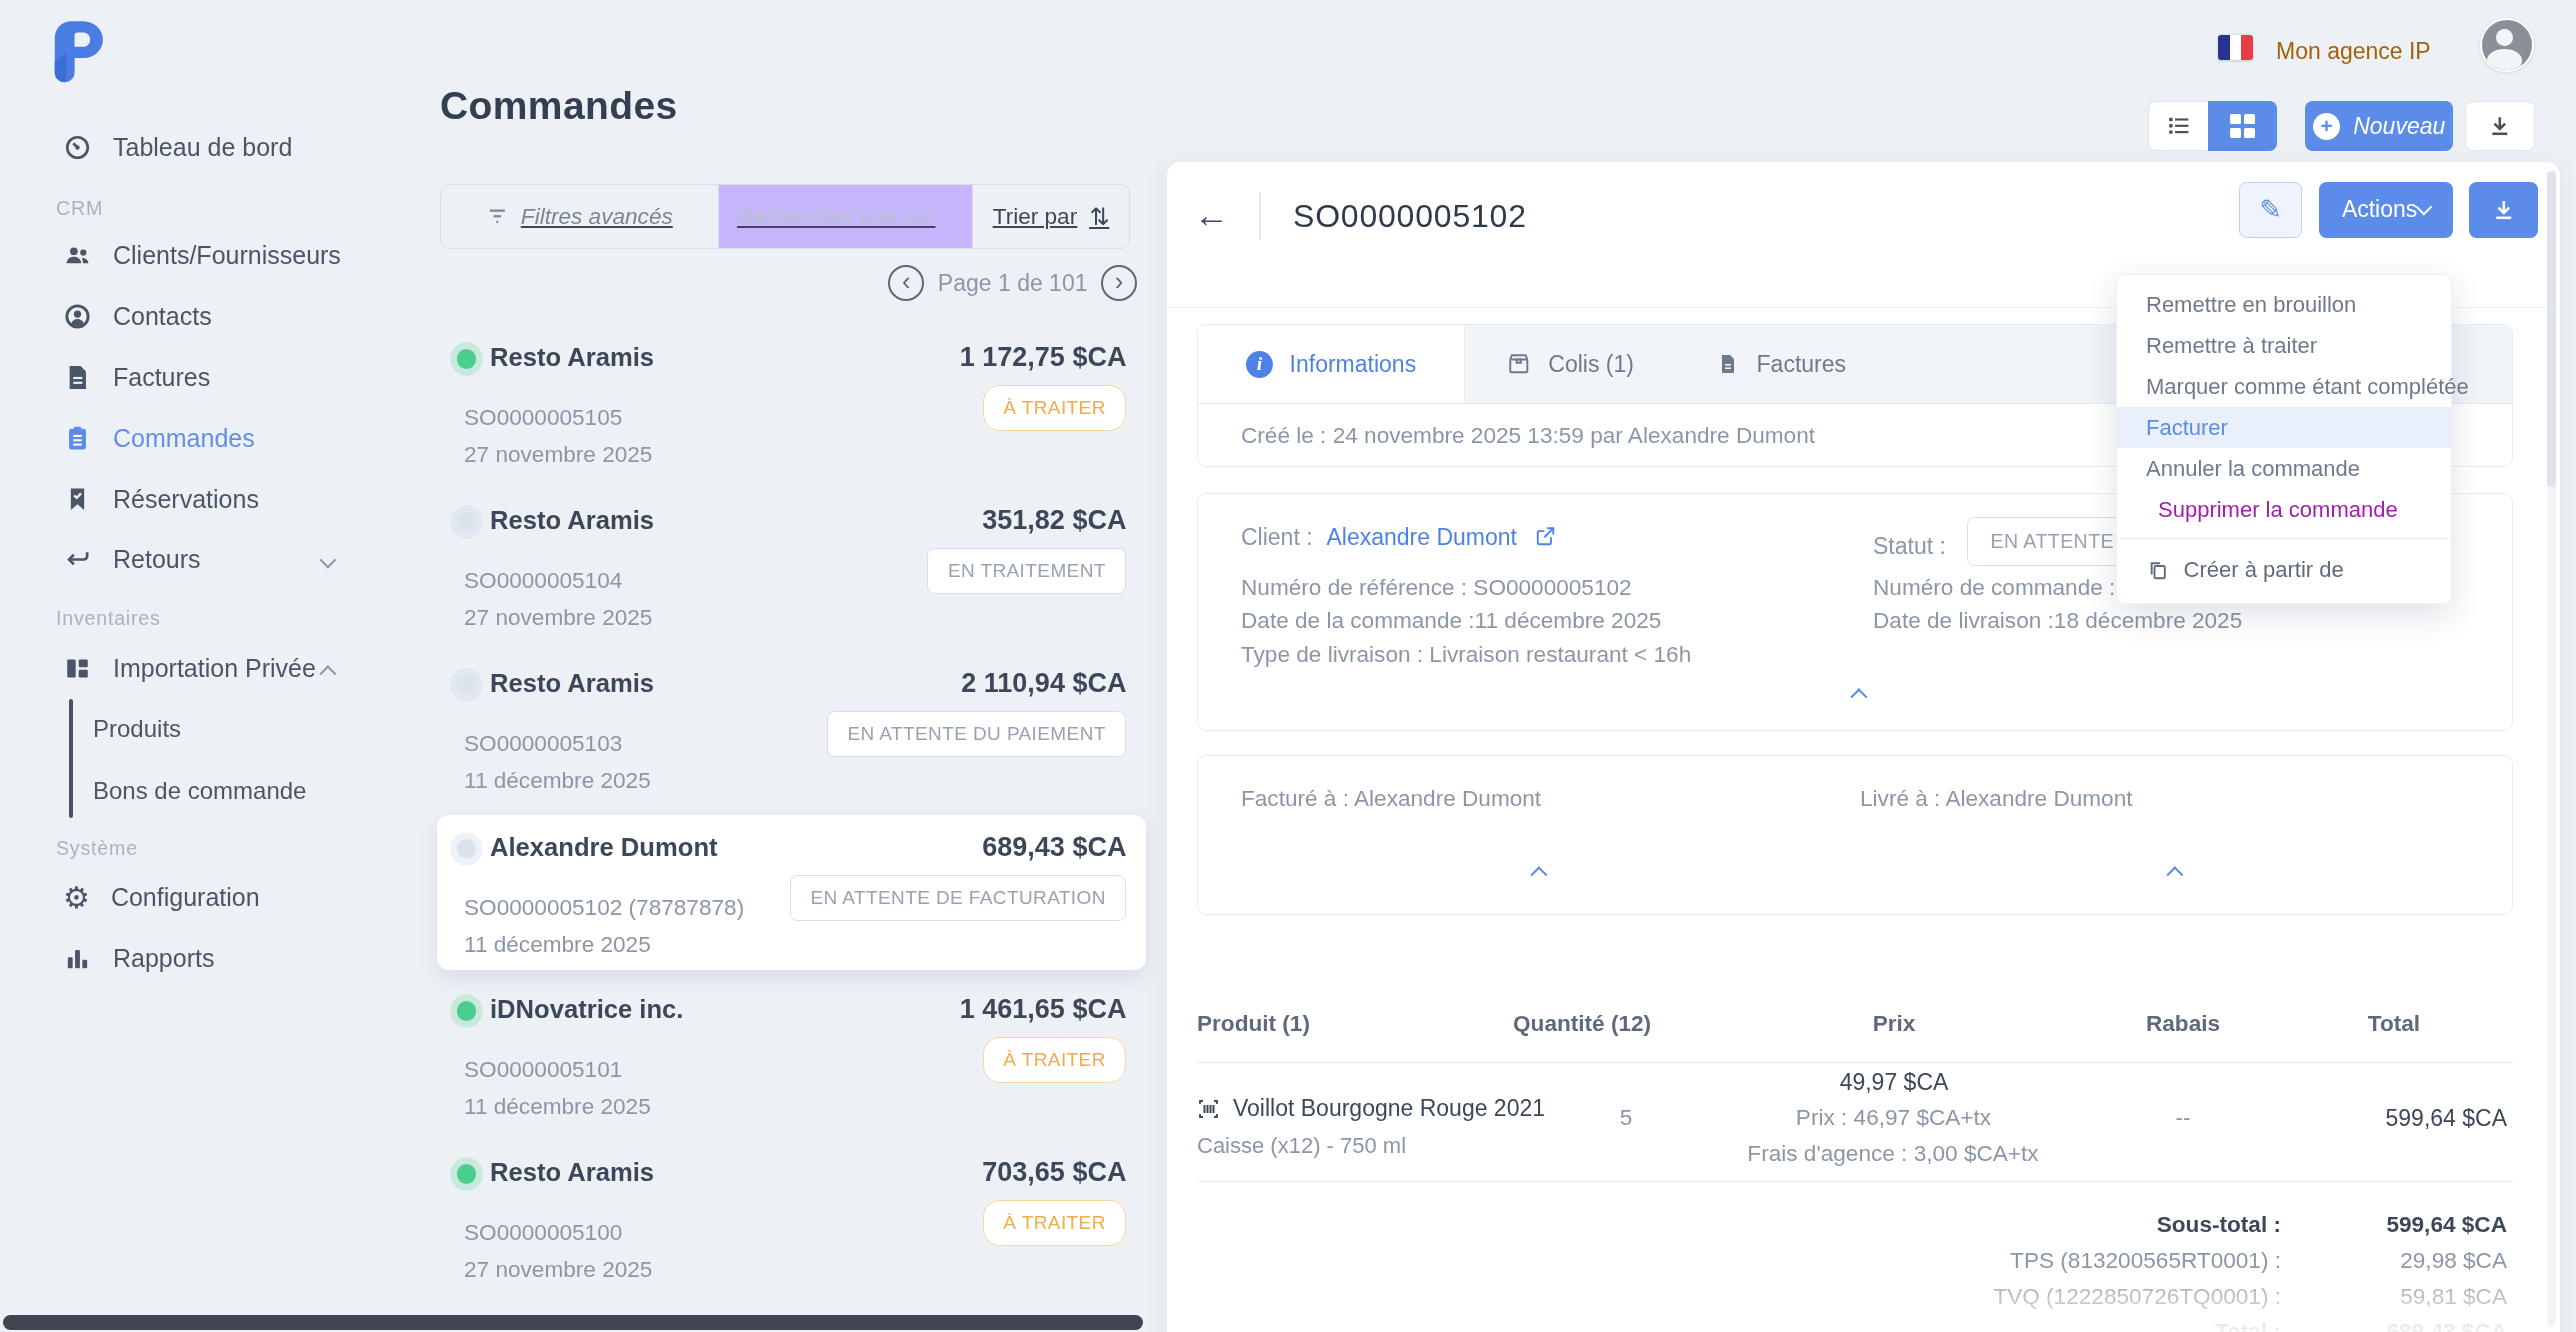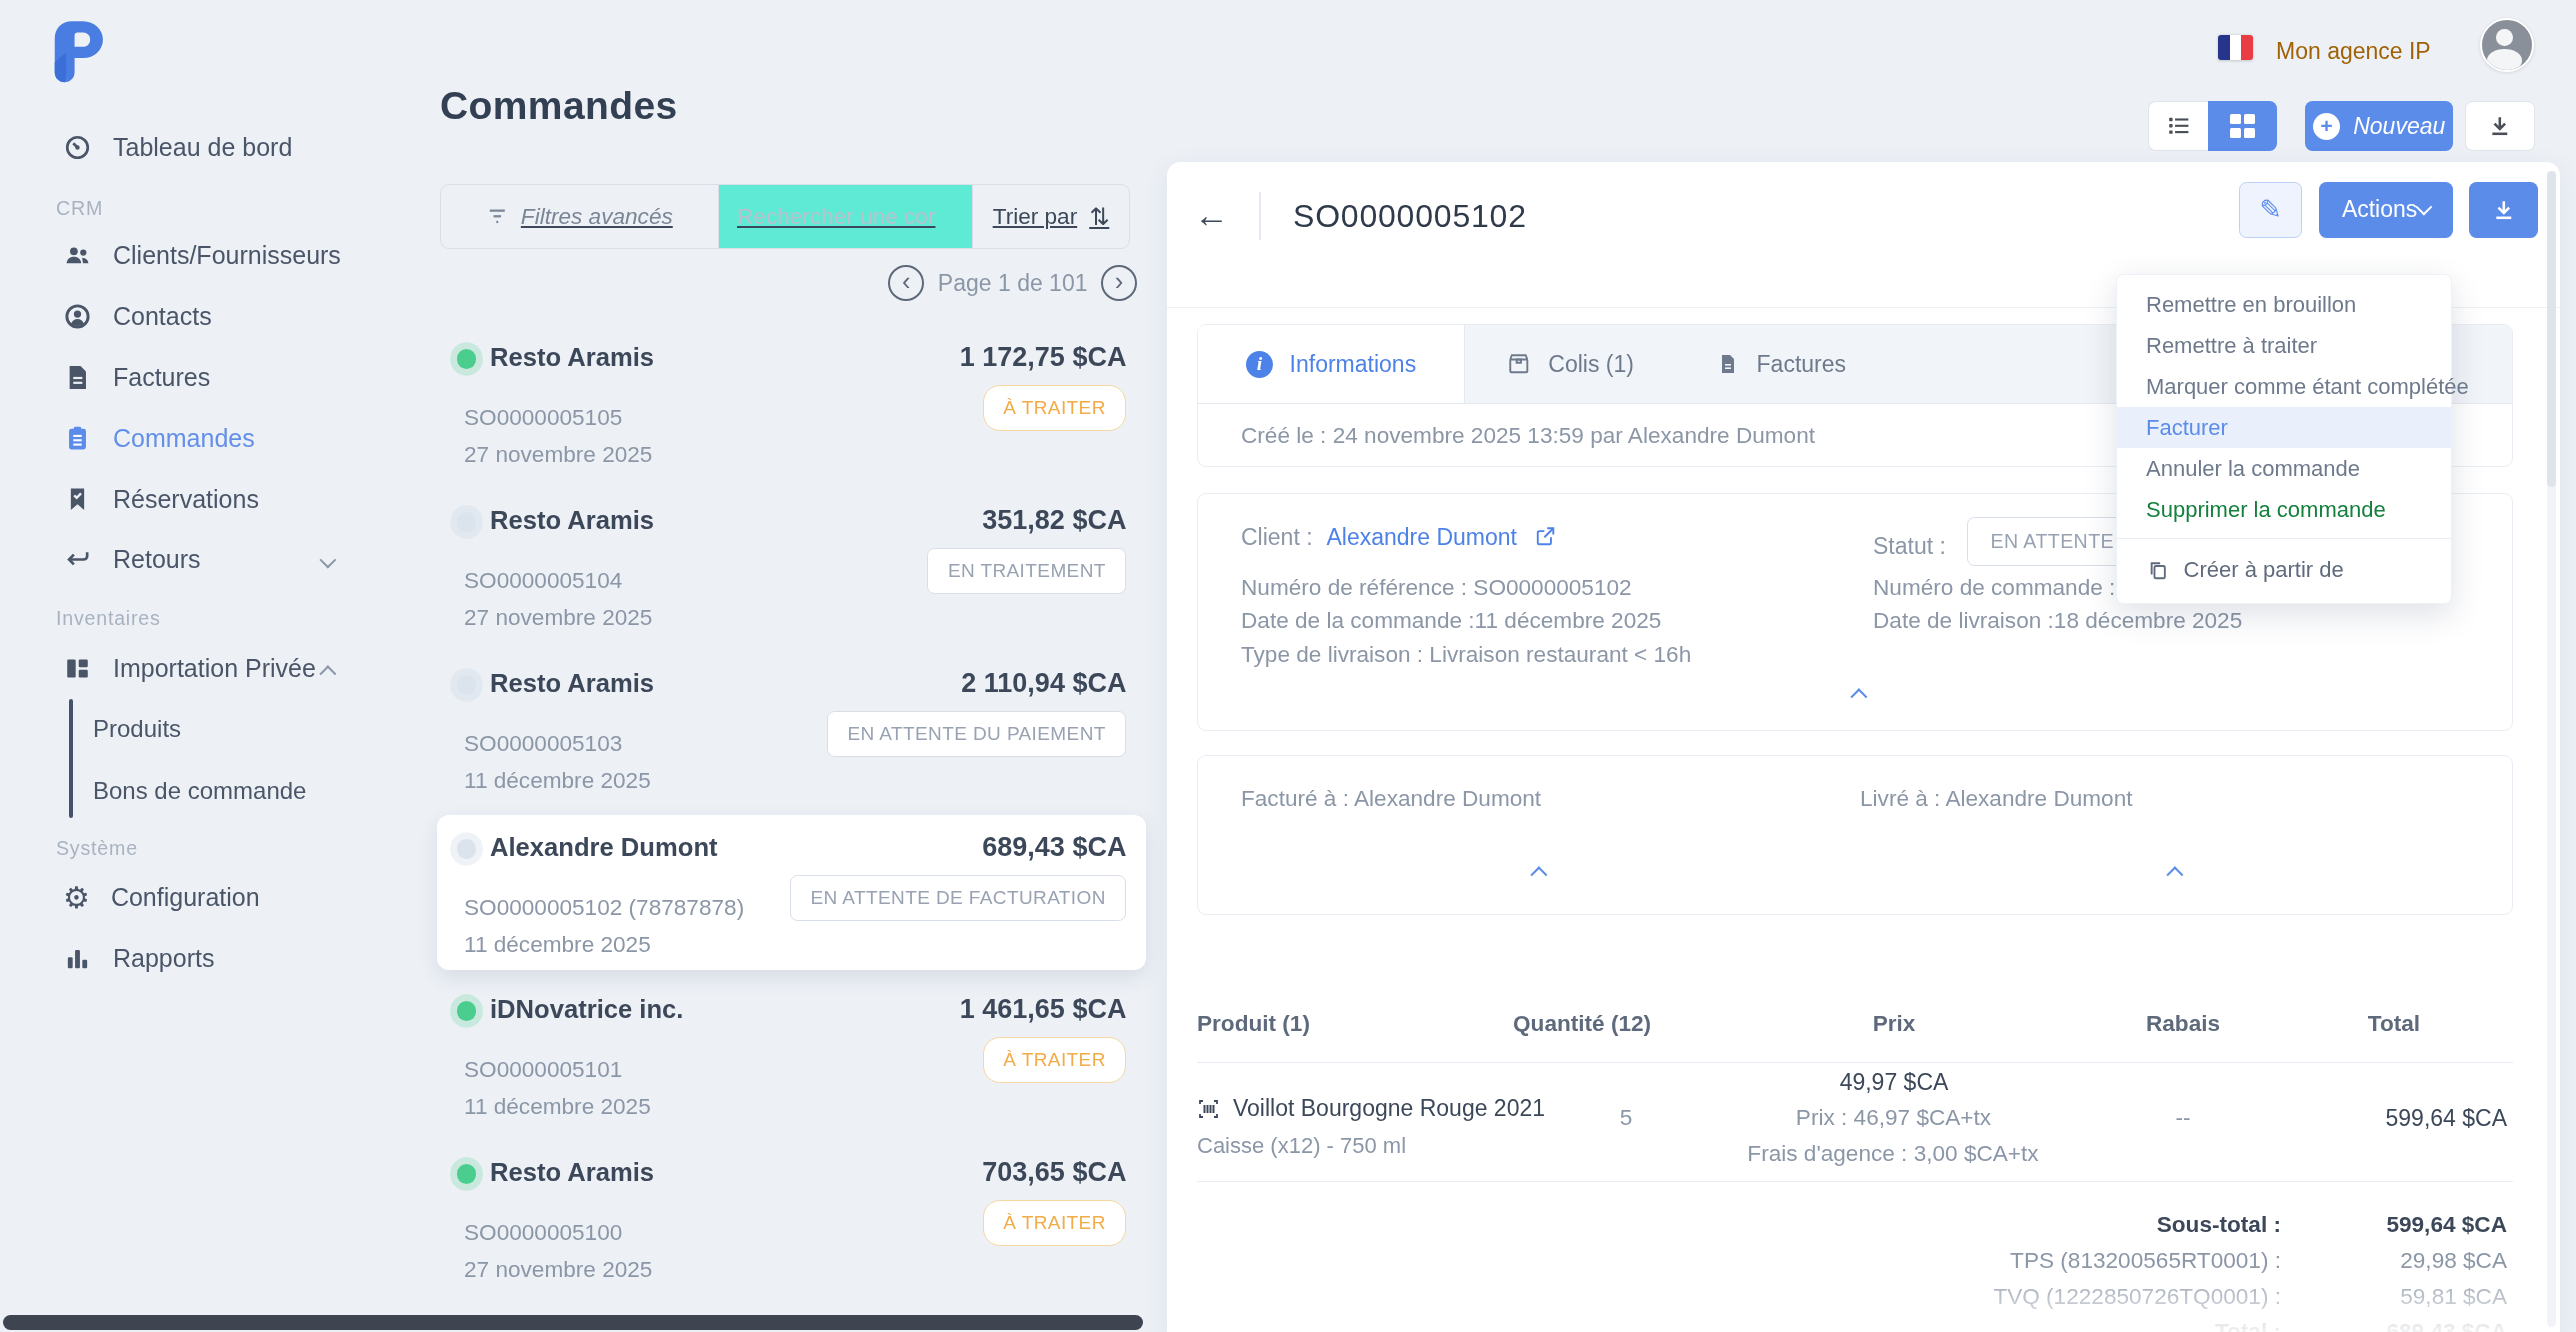--- a/index.html
+++ b/index.html
@@ -29,21 +29,21 @@
   .seg-left{border-radius:7.5px 0 0 7.5px;border-right:none;}
   .seg-right{border-radius:0 7.5px 7.5px 0;}
   .grid-ic{display:grid;grid-template-columns:10.5px 10.5px;grid-gap:3.8px;}
   .grid-ic span{width:10.5px;height:10.5px;background:#fff;border-radius:1.5px;}
   .plus-circle{width:27px;height:27px;border-radius:50%;background:#fff;color:#5b8cea;
     font-size:21px;font-weight:bold;display:flex;align-items:center;justify-content:center;margin-right:13.5px;}
   
   .filterbar{border:1.5px solid #d9dfe9;border-radius:9px;display:flex;height:65px;box-sizing:border-box;text-decoration:underline;}
   .fcell{display:flex;align-items:center;justify-content:center;gap:12px;font-size:22.6px;box-sizing:border-box;}
   .fcell+.fcell{border-left:1.5px solid #d9dfe9;}
-  .search-input{border:none;outline:none;background:#5eead4;font-size:22.6px;width:100%;height:100%;
+  .search-input{border:none;outline:none;background:#c4b5fd;font-size:22.6px;width:100%;height:100%;
     padding:0 18px;box-sizing:border-box;font-family:inherit;color:#3c4859;}
   .search-input::placeholder{color:#b9c2cf;}
   .pager{display:flex;align-items:center;gap:13.5px;font-size:23px;color:#8b96a6;}
   .pager .pbtn{width:36px;height:36px;border:2.3px solid #5d6879;border-radius:50%;color:#5d6879;
     font-size:25.6px;display:flex;align-items:center;justify-content:center;padding-bottom:3px;box-sizing:border-box;cursor:pointer;}
   
   .order-item{left:437px;width:709px;height:155px;cursor:pointer;}
   .order-item.selected{background:#fff;border-radius:12px;box-shadow:0 7.5px 19.6px rgba(30,50,90,.10);}
   .dot{position:absolute;left:19.6px;top:24px;width:19.6px;height:19.6px;border-radius:50%;}
   .dot.green{background:#4bcd8d;box-shadow:0 0 0 6.8px rgba(75,205,141,.22);}
@@ -81,21 +81,21 @@
   .tdark{font-size:23px;color:#3c4859;}
   .tot-label{position:absolute;width:527px;text-align:right;font-size:22.6px;color:#8b96a6;}
   .tot-value{position:absolute;width:226px;text-align:right;font-size:22.6px;color:#8b96a6;}
   .tot-bold{font-weight:bold;color:#3c4859;}
   .fade{left:0;right:0;bottom:0;height:72px;background:linear-gradient(to bottom,rgba(255,255,255,0),rgba(255,255,255,.92));pointer-events:none;}
   
   .menu{left:2116px;top:274px;width:336px;background:#fff;border:0.8px solid #edf0f4;border-radius:7.5px;
     box-shadow:0 10.5px 33px rgba(30,45,80,.14);z-index:60;padding:9px 0;box-sizing:border-box;}
   .mi{height:41px;line-height:41px;padding-left:29px;font-size:22px;color:#6e7a8c;white-space:nowrap;cursor:pointer;}
   .mi.hl{background:#e9f0fb;color:#5b8cea;}
-  .mi.dis{color:#15803d;cursor:default;}
+  .mi.dis{color:#a21caf;cursor:default;margin-left:12px;}
   .mdiv{border-top:1.5px solid #e8ecf2;margin:7.5px 0;}
   .mi.create{height:48px;display:flex;align-items:center;gap:15px;color:#5f6b7d;line-height:normal;}
   
   .vtrack{right:4.5px;top:9px;width:9px;height:1156px;background:#f2f3f6;border-radius:4.5px;}
   .vthumb{right:4.5px;top:9px;width:9px;height:316px;background:#dfe3ea;border-radius:4.5px;}
   .hbar{left:3px;top:1315px;width:1140px;height:15px;background:#3e4450;border-radius:7.5px;z-index:70;}
 </style>
 </head>
 <body>
 

